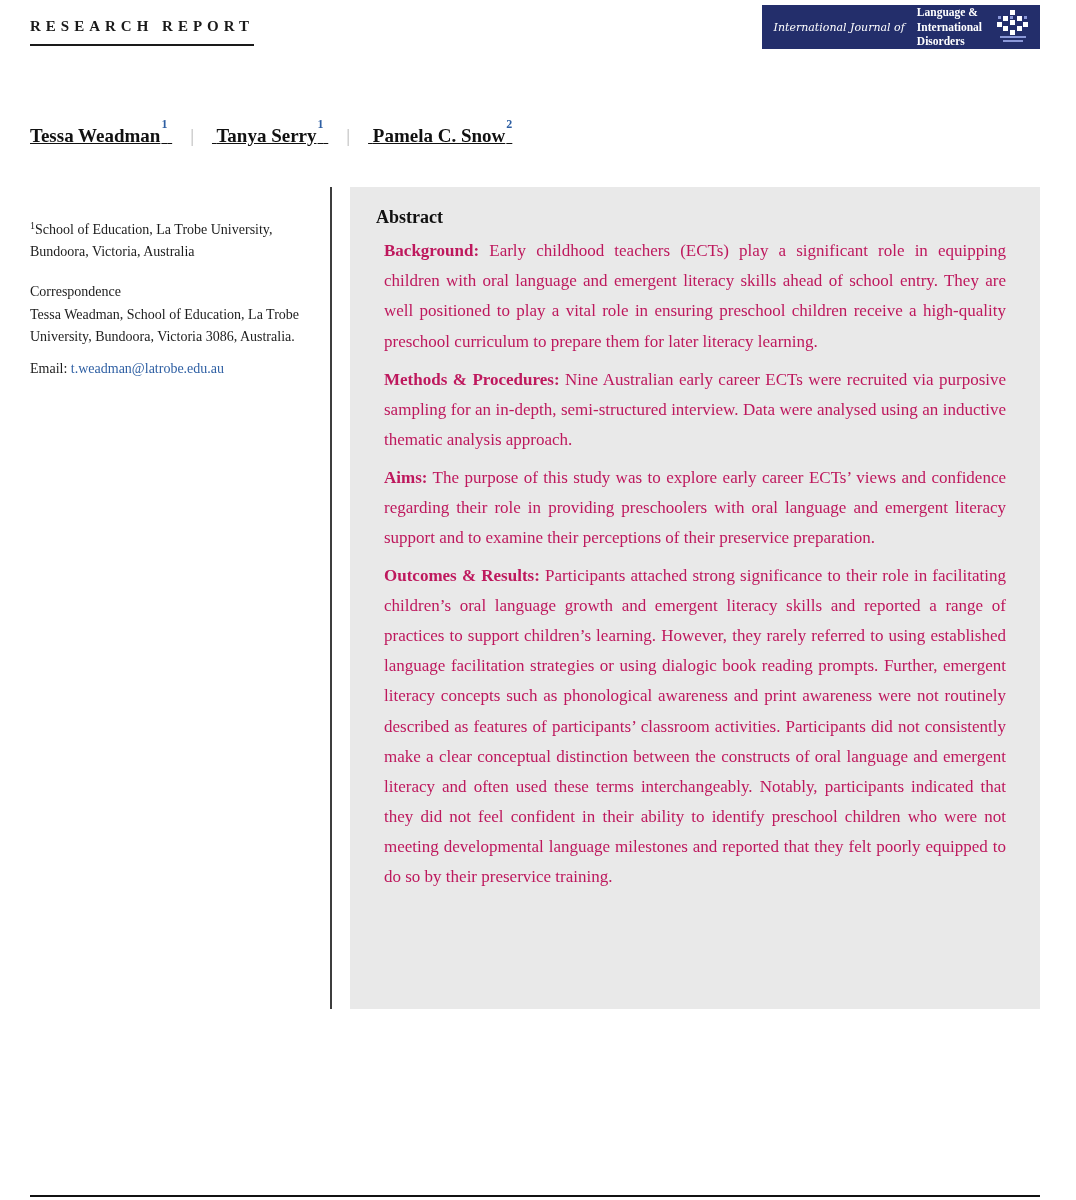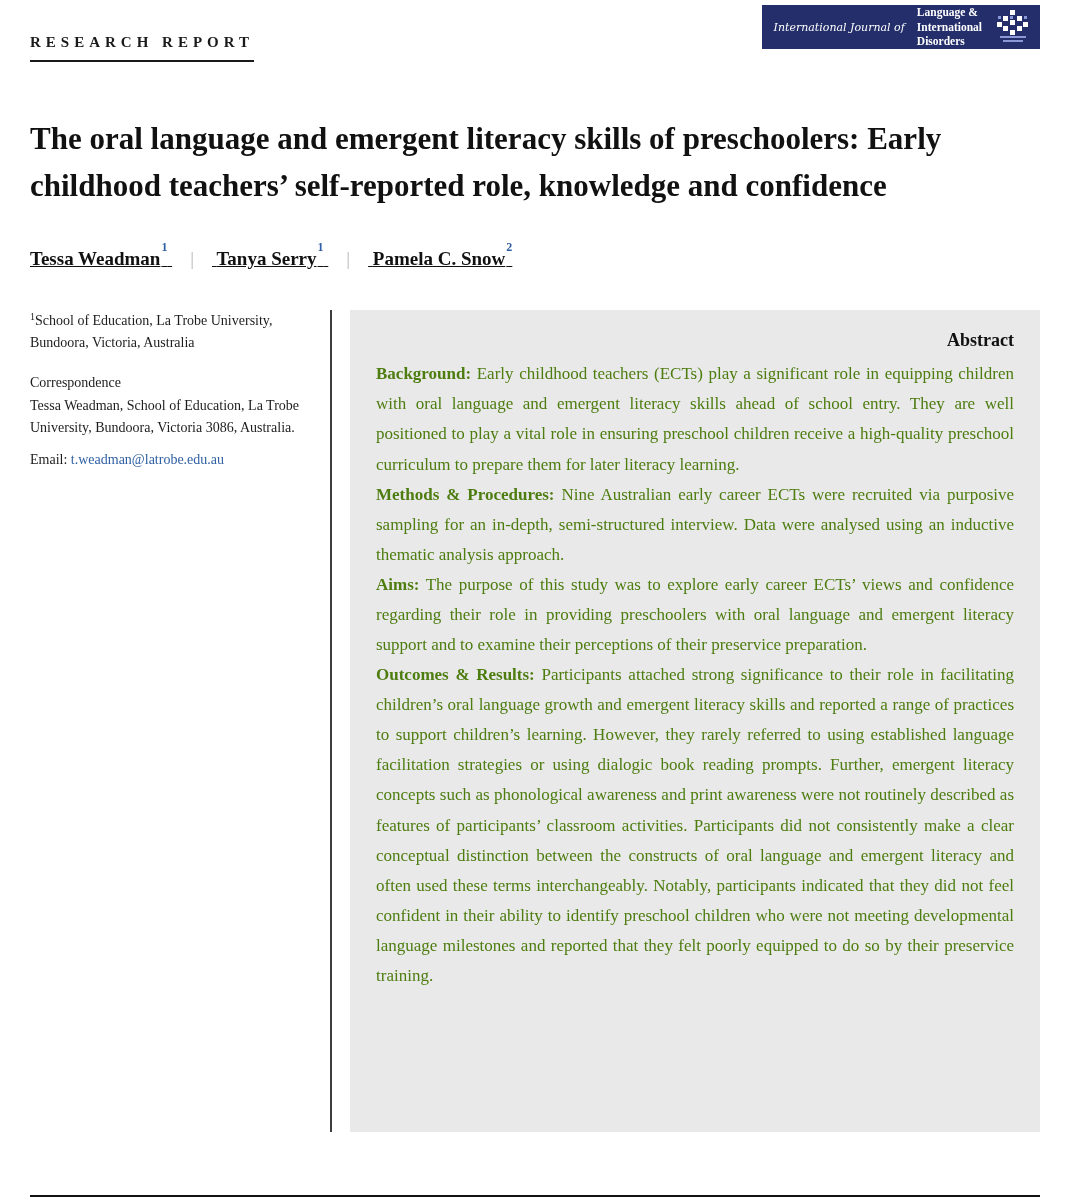--- a/index.html
+++ b/index.html
@@ -12,21 +12,21 @@
   html,body{margin:0;padding:0;background:#ffffff;}
   body{
     width:1076px;height:1200px;overflow:hidden;position:relative;
     font-family:"Liberation Serif","DejaVu Serif",serif;color:var(--ink);
   }
   .page{position:relative;width:1076px;height:1200px;padding:0 36px 0 30px;}
 
   
   .top-row{position:relative;height:86px;}
   .kicker{
-    display:inline-block;margin-top:34px;
+    display:inline-block;margin-top:18px;
     font-size:15px;font-weight:700;letter-spacing:5px;
     padding-bottom:9px;border-bottom:2px solid #1a1a1a;color:#1a1a1a;
   }
   .banner{
     position:absolute;top:5px;right:0;
     height:44px;background:var(--banner);
     display:flex;align-items:center;gap:12px;padding:0 8px 0 12px;
   }
   .banner-script{
     color:#fff;font-style:italic;font-size:11px;white-space:nowrap;
@@ -48,40 +48,40 @@
   .authors .sup{
     color:var(--accent);font-size:12px;font-weight:700;
     position:relative;top:-0.55em;margin-left:1px;
   }
   .authors .sep{color:#b9b9b9;font-weight:400;margin:0 18px;}
 
   
   .columns{display:flex;margin-top:40px;align-items:stretch;}
   .left-col{
     width:300px;flex:0 0 300px;
-    font-size:14px;line-height:1.55;color:#1c1c1c;
+    font-size:14px;line-height:1.55;color:#1c1c1c;margin-top:32px;
   }
   .left-col p{margin:0 0 10px;}
   .left-col .aff-sup{font-size:10px;position:relative;top:-0.5em;}
   .corr-head{font-weight:400;margin:18px 0 2px !important;}
   .email-label{color:#1c1c1c;}
   .email-link{color:var(--accent);text-decoration:none;cursor:pointer;}
 
   .divider{width:2px;background:#3d3d3d;flex:0 0 2px;}
 
   .abstract{
     flex:1;margin-left:18px;background:var(--abstract-bg);
     padding:16px 26px 30px 26px;min-height:822px;
   }
   .abstract h2{
-    margin:4px 0 8px;font-size:18px;font-weight:700;color:#111;text-align:right;
+    margin:4px 0 8px;font-size:18px;font-weight:700;color:#111;
   }
   .abs-section{
-    margin:0;text-align:justify;
-    font-size:17px;line-height:1.77;color:#4d7c0f;
+    margin:8px;text-align:justify;
+    font-size:17px;line-height:1.77;color:#be185d;
   }
   .abs-label{font-weight:700;}
 
   
   .bottom-rule{
     position:absolute;left:30px;right:36px;bottom:3px;
     height:2px;background:#111;
   }
 </style>
 </head>
@@ -117,21 +117,20 @@
           <rect x="4" y="8" width="3" height="3"></rect>
           <rect x="30" y="8" width="3" height="3"></rect>
           <rect x="16" y="8" width="3" height="3"></rect>
           <rect x="6" y="28" width="26" height="2"></rect>
           <rect x="9" y="32" width="20" height="2"></rect>
         </g>
       </svg>
     </div>
   </div>
 
-  <h1 class="title">The oral language and emergent literacy skills of preschoolers: Early childhood teachers’ self-reported role, knowledge and confidence</h1>
 
   <div class="authors">
     <span class="author"><span>Tessa Weadman</span><sup class="sup">1</sup></span>
     <span class="sep">|</span>
     <span class="author"><span>Tanya Serry</span><sup class="sup">1</sup></span>
     <span class="sep">|</span>
     <span class="author"><span>Pamela C. Snow</span><sup class="sup">2</sup></span>
   </div>
 
   <div class="columns">

